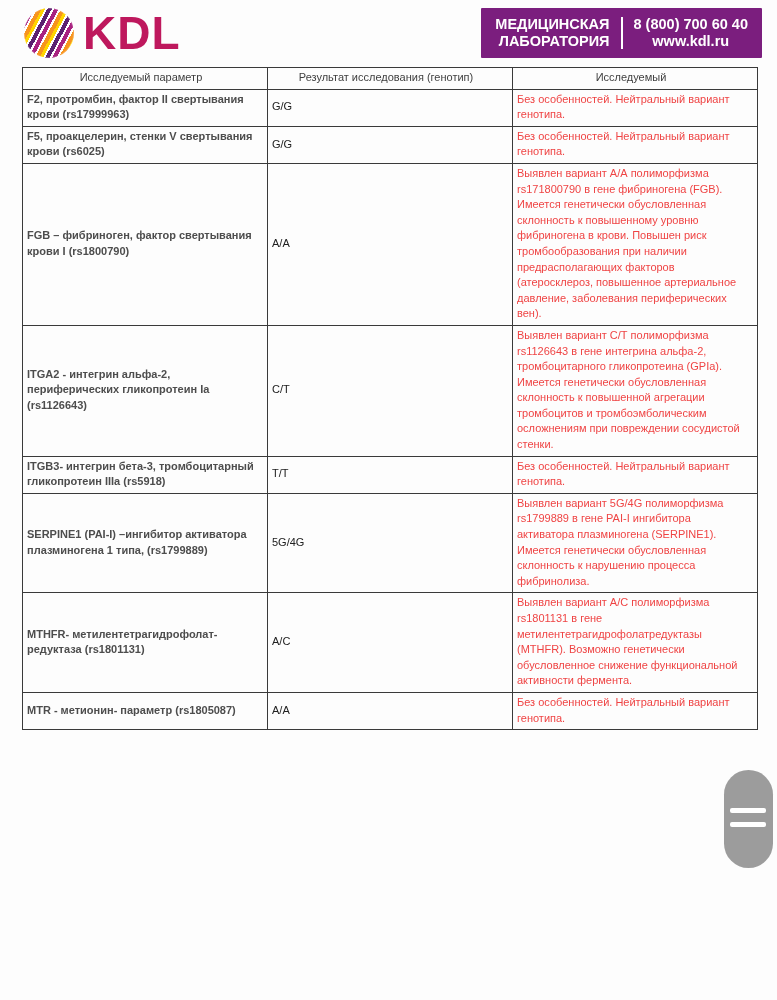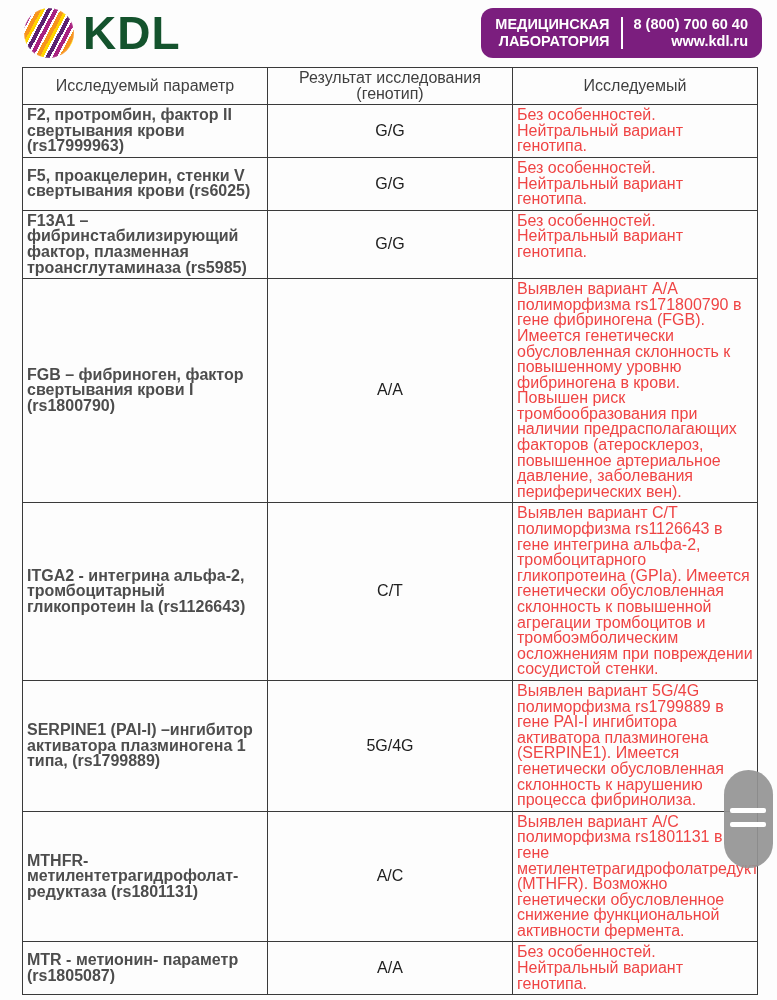--- a/index.html
+++ b/index.html
@@ -12,45 +12,45 @@
   
   .header { display: flex; justify-content: space-between; align-items: flex-start; padding: 8px 8px 0 24px; height: 62px; }
   .brand { display: flex; align-items: center; gap: 9px; }
   .logo-globe {
     width: 50px; height: 50px; border-radius: 50%;
     background: repeating-linear-gradient(118deg,
       #5b2270 0 4px, #ffffff 4px 6px, #a92381 6px 10px, #ffffff 10px 12px,
       #f7941e 12px 16px, #ffd400 16px 19px, #ffffff 19px 21px);
     box-shadow: inset 0 0 0 1px rgba(255,255,255,.15);
   }
-  .logo-word { font-size: 46px; font-weight: 800; letter-spacing: 1px; color: #14532d; line-height: 50px; }
+  .logo-word { font-size: 46px; font-weight: 800; letter-spacing: 1px; color: #be185d; line-height: 50px; }
 
   .badge {
-    background: var(--accent); color: #fff; border-radius: 12px;
+    background: var(--accent); color: #fff; border-radius: 1px;
     display: flex; align-items: center; padding: 7px 14px; margin-right: 7px; height: 50px;
   }
   .badge .lab { text-align: right; font-weight: 700; font-size: 14.5px; line-height: 17px; }
   .badge .sep { width: 2px; align-self: stretch; background: #fff; margin: 2px 11px; }
-  .badge .contact { text-align: right; font-weight: 700; font-size: 14.5px; line-height: 17px; }
+  .badge .contact { text-align: center; font-weight: 700; font-size: 14.5px; line-height: 17px; }
 
   
   table.results {
     border-collapse: collapse; table-layout: fixed;
     width: 736px; margin: 5px 19px 0 22px;
   }
   table.results col { width: 33.33%; }
   table.results th, table.results td {
     border: 1.5px solid var(--line);
-    font-size: 16px; line-height: 15.6px;
-    padding: 2px 4px 3px 4px;
+    font-size: 11px; line-height: 15.6px;
+    padding: 2px 12px 3px 4px;
     overflow: hidden;
   }
   th.col-head { font-weight: 400; font-size: 13px; text-align: center; color: #3f3f3f; height: 21px; padding: 2px; }
   td.param { vertical-align: middle; color: #4d4d4d; font-weight: bold; }
-  td.result { vertical-align: middle; text-align: center; font-size: 14px; color: #202020; margin-top: 31px; }
+  td.result { vertical-align: middle; text-align: left; font-size: 14px; color: #202020; margin-top: 31px; }
   td.comment { vertical-align: top; color: #ef4444; margin-top: 20px; }
 
   
   .scroll-handle {
     position: absolute; top: 770px; right: 4px;
     width: 49px; height: 98px; border-radius: 25px;
     background: rgba(148,148,148,0.92);
   }
   .scroll-handle .grip { position: absolute; left: 6px; width: 36px; height: 5px; border-radius: 2px; background: #ffffff; }
   .scroll-handle .grip.g1 { top: 38px; }
@@ -99,38 +99,38 @@
     <td class="comment">Без особенностей. Нейтральный вариант генотипа.</td>
   </tr>
 
   <tr>
     <td class="param">F5, проакцелерин, стенки V свертывания крови (rs6025)</td>
     <td class="result">G/G</td>
     <td class="comment">Без особенностей. Нейтральный вариант генотипа.</td>
   </tr>
 
 
-  <tr>
-    <td class="param">F13A1 –  фибринстабилизирующий фактор, плазменная троансглутаминаза (rs5985)</td>
-    <td class="result">G/G</td>
-    <td class="comment">Без особенностей. Нейтральный вариант генотипа.</td>
-  </tr>
 
   <tr>
     <td class="param">FGB – фибриноген, фактор свертывания крови I (rs1800790)</td>
     <td class="result">A/A</td>
     <td class="comment">Выявлен вариант А/А полиморфизма rs171800790 в гене фибриногена (FGB). Имеется генетически обусловленная склонность к повышенному уровню фибриногена в крови. Повышен риск тромбообразования при наличии предрасполагающих факторов (атеросклероз, повышенное артериальное давление, заболевания периферических вен).</td>
   </tr>
 
   <tr>
-    <td class="param">ITGA2 -  интегрина альфа-2, тромбоцитарный гликопротеин Ia (rs1126643)</td>
+    <td class="param">ITGA2 -  интегрин альфа-2, периферических гликопротеин Ia (rs1126643)</td>
     <td class="result">C/T</td>
     <td class="comment">Выявлен вариант С/Т полиморфизма rs1126643  в гене интегрина альфа-2, тромбоцитарного гликопротеина (GPIa). Имеется генетически обусловленная склонность к повышенной агрегации тромбоцитов и тромбоэмболическим осложнениям при повреждении сосудистой стенки.</td>
   </tr>
 
+  <tr>
+    <td class="param">ITGB3- интегрин бета-3, тромбоцитарный гликопротеин IIIa (rs5918)</td>
+    <td class="result">T/T</td>
+    <td class="comment">Без особенностей. Нейтральный вариант генотипа.</td>
+  </tr>
 
   <tr>
     <td class="param">SERPINE1 (PAI-I) –ингибитор активатора плазминогена 1 типа, (rs1799889)</td>
     <td class="result">5G/4G</td>
     <td class="comment">Выявлен вариант 5G/4G полиморфизма rs1799889 в гене PAI-I ингибитора активатора плазминогена (SERPINE1). Имеется генетически обусловленная склонность к нарушению процесса фибринолиза.</td>
   </tr>
 
 
   <tr>
     <td class="param">MTHFR- метилентетрагидрофолат-редуктаза (rs1801131)</td>

